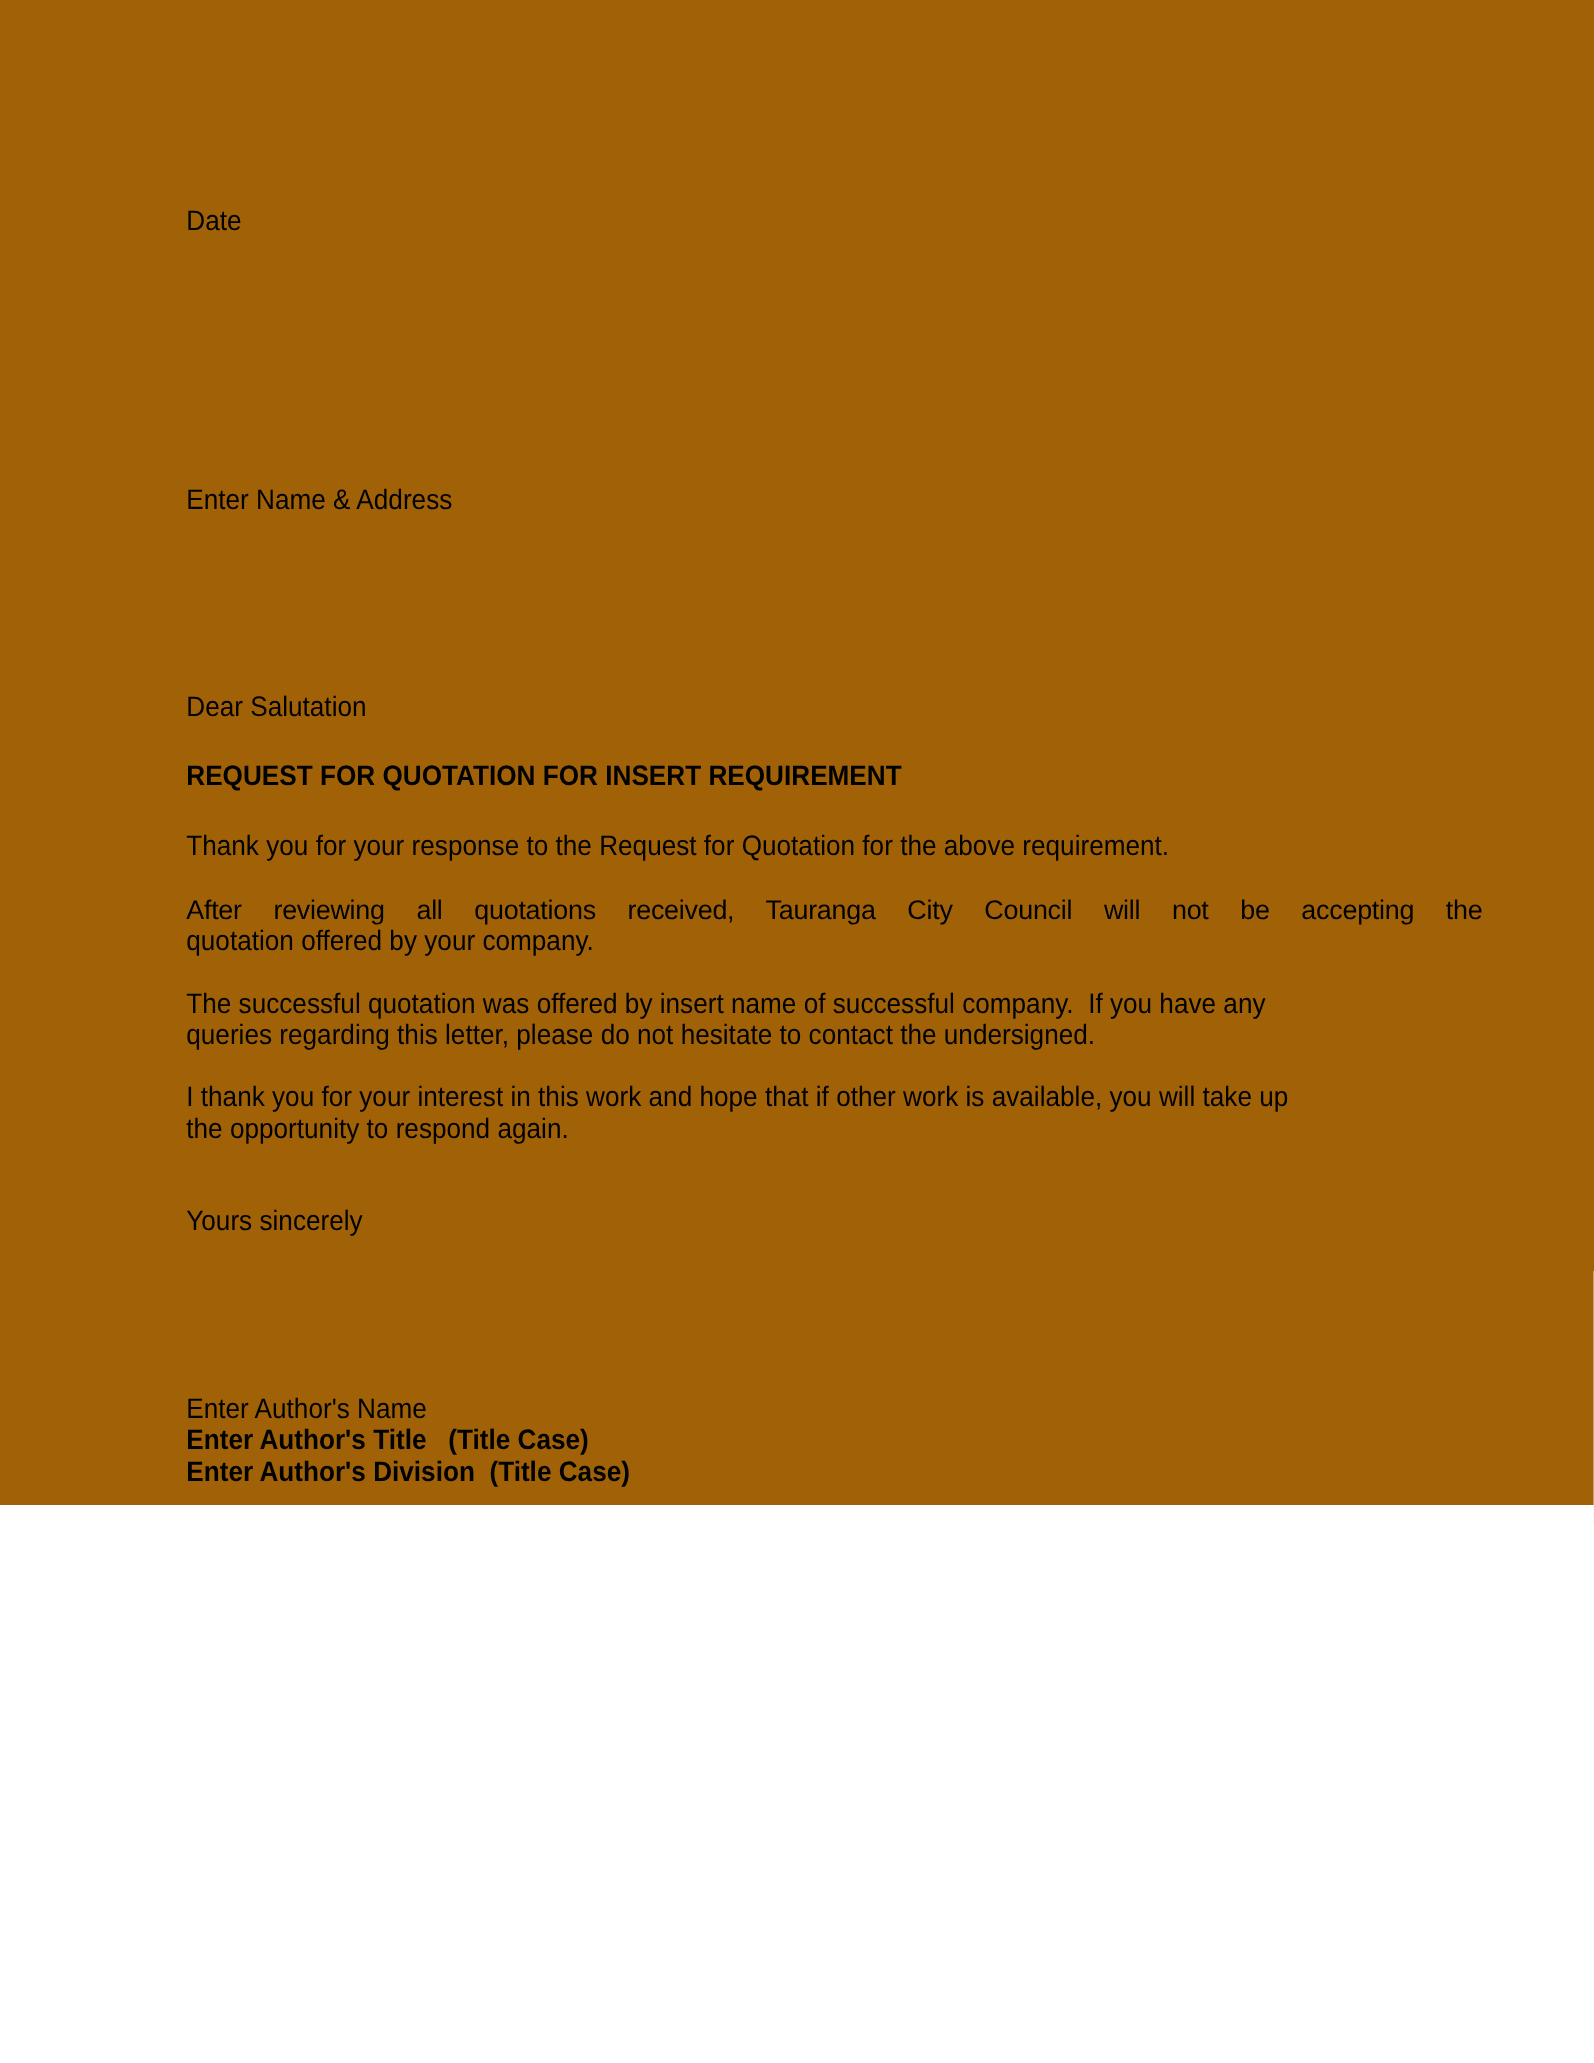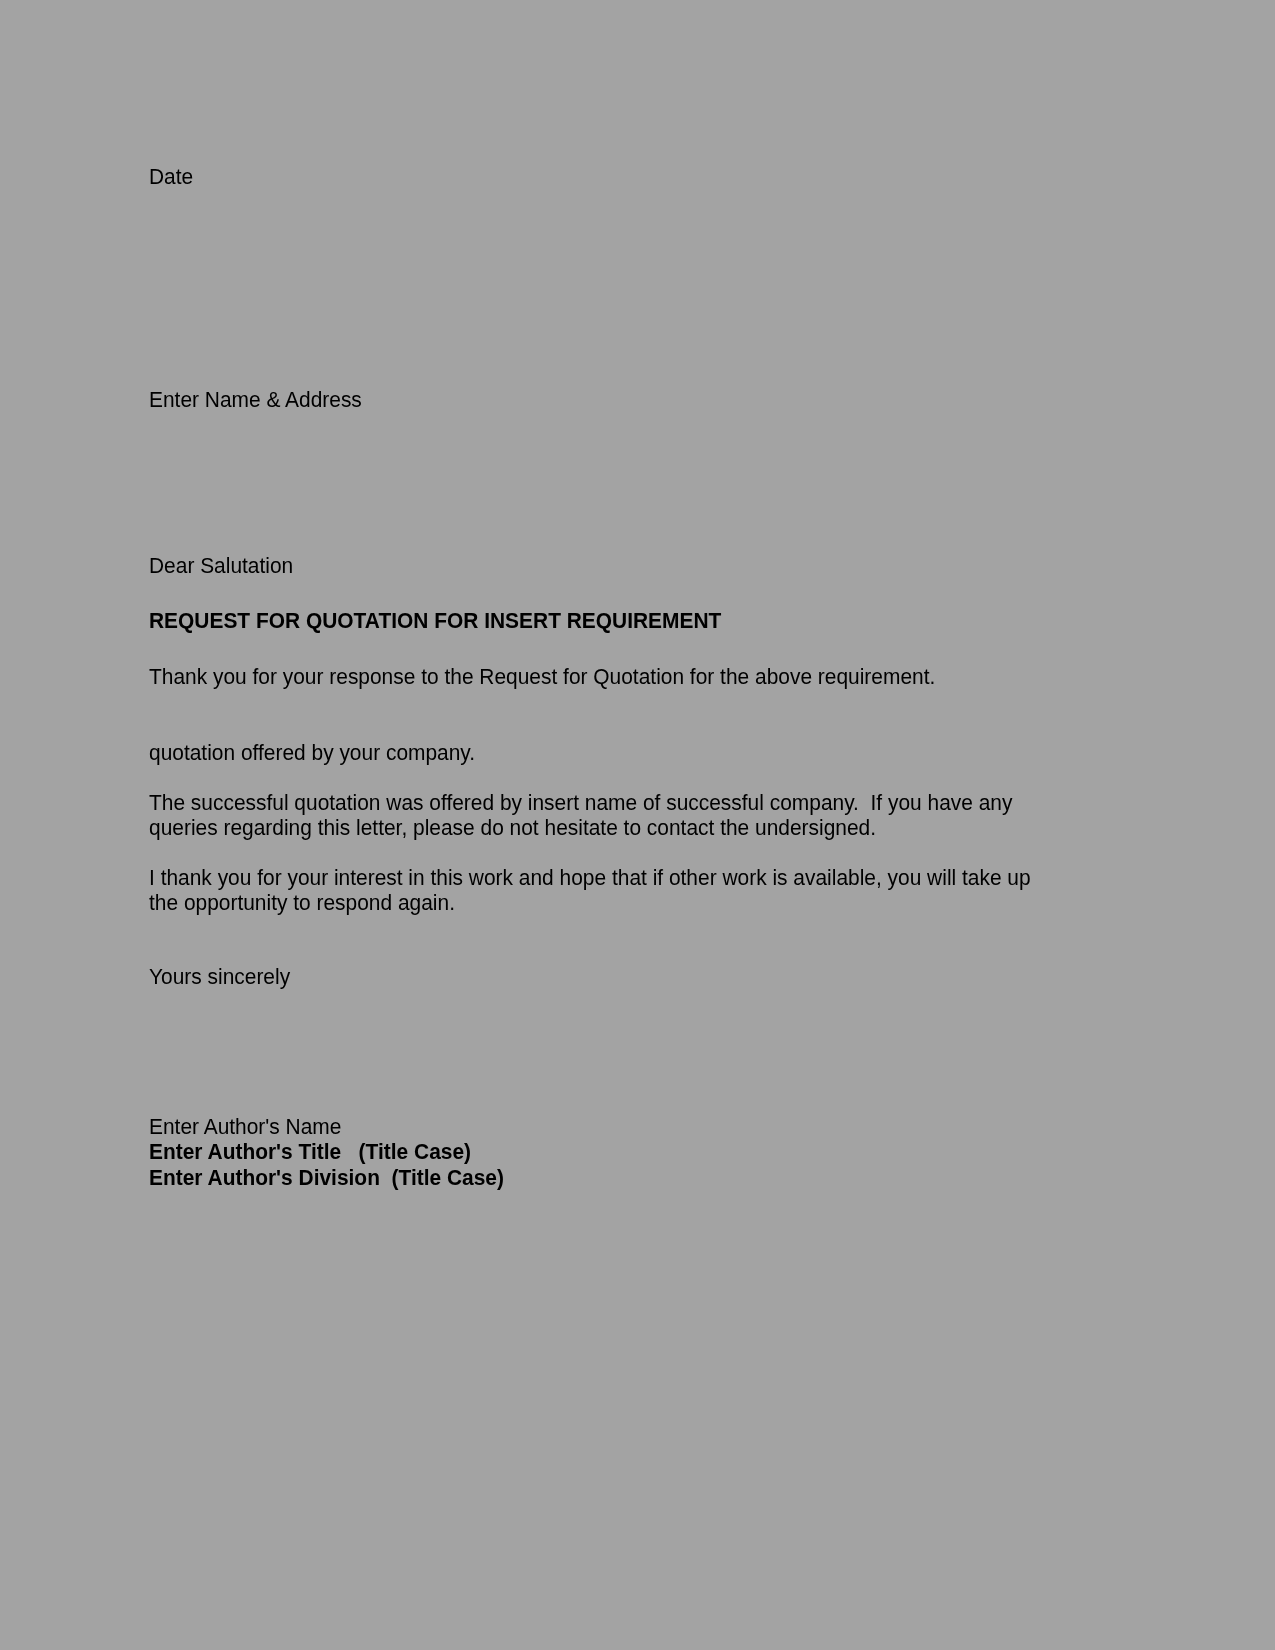--- a/index.html
+++ b/index.html
@@ -13,22 +13,22 @@
       position: relative;
       overflow: hidden;
       font-family: "Liberation Sans", sans-serif;
       color: #000000;
     }
     .page {
       position: absolute;
       left: 0;
       top: 0;
       width: 1275px;
-      height: 1650px;
-      background: #a3a3a3;
+      height: 1204px;
+      background: #a16207;
     }
     .line {
       position: absolute;
       left: 149px;
       font-size: 22.5px;
       line-height: 26px;
       white-space: nowrap;
       transform: scaleX(0.93);
       transform-origin: left top;
     }
@@ -56,20 +56,21 @@
   <div class="line" style="top:164px;">Date</div>
 
   <div class="line" style="top:387px;">Enter Name &amp; Address</div>
 
   <div class="line" style="top:553px;">Dear Salutation</div>
 
   <div class="line bold" style="top:608px;">REQUEST FOR QUOTATION FOR INSERT REQUIREMENT</div>
 
   <div class="line" style="top:664px;">Thank you for your response to the Request for Quotation for the above requirement.</div>
 
+  <div class="line justified" style="top:715px;">After reviewing all quotations received, Tauranga City Council will not be accepting the</div>
   <div class="line" style="top:740px;">quotation offered by your company.</div>
 
   <div class="line pre" style="top:790px;">The successful quotation was offered by insert name of successful company.  If you have any</div>
   <div class="line" style="top:815px;">queries regarding this letter, please do not hesitate to contact the undersigned.</div>
 
   <div class="line" style="top:865px;">I thank you for your interest in this work and hope that if other work is available, you will take up</div>
   <div class="line" style="top:890px;">the opportunity to respond again.</div>
 
   <div class="line" style="top:964px;">Yours sincerely</div>
 

